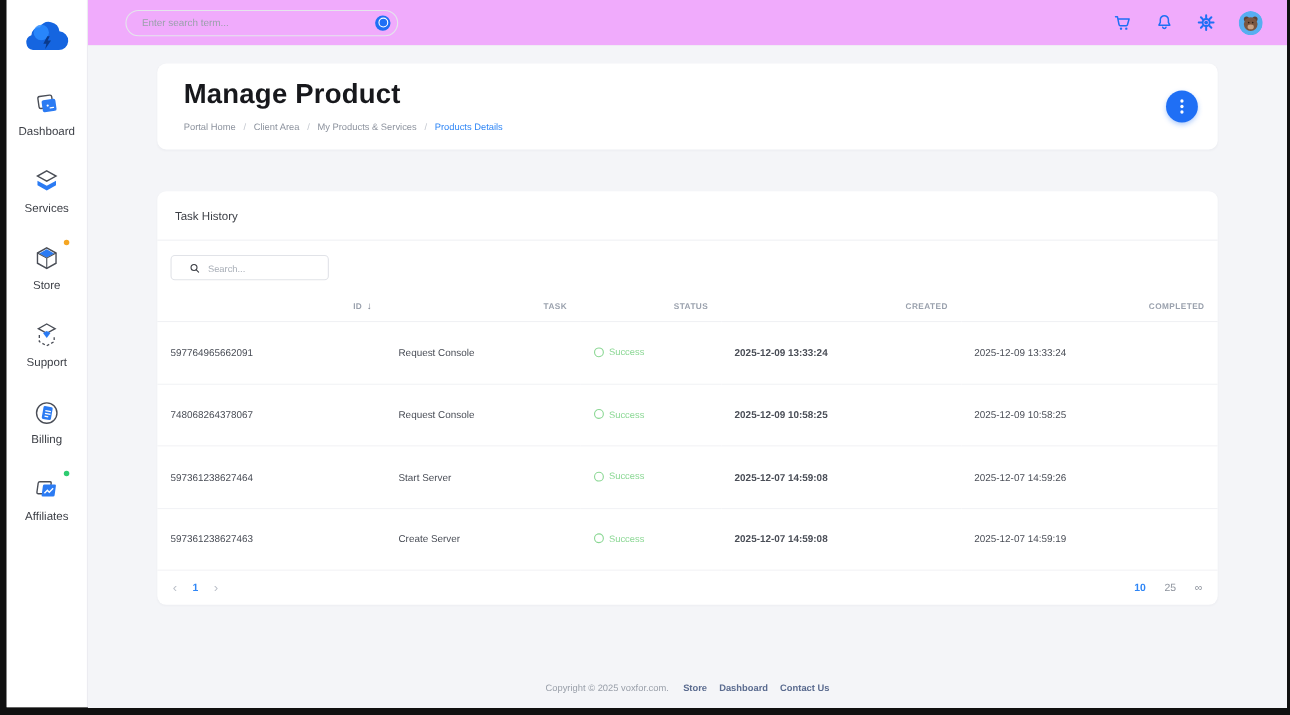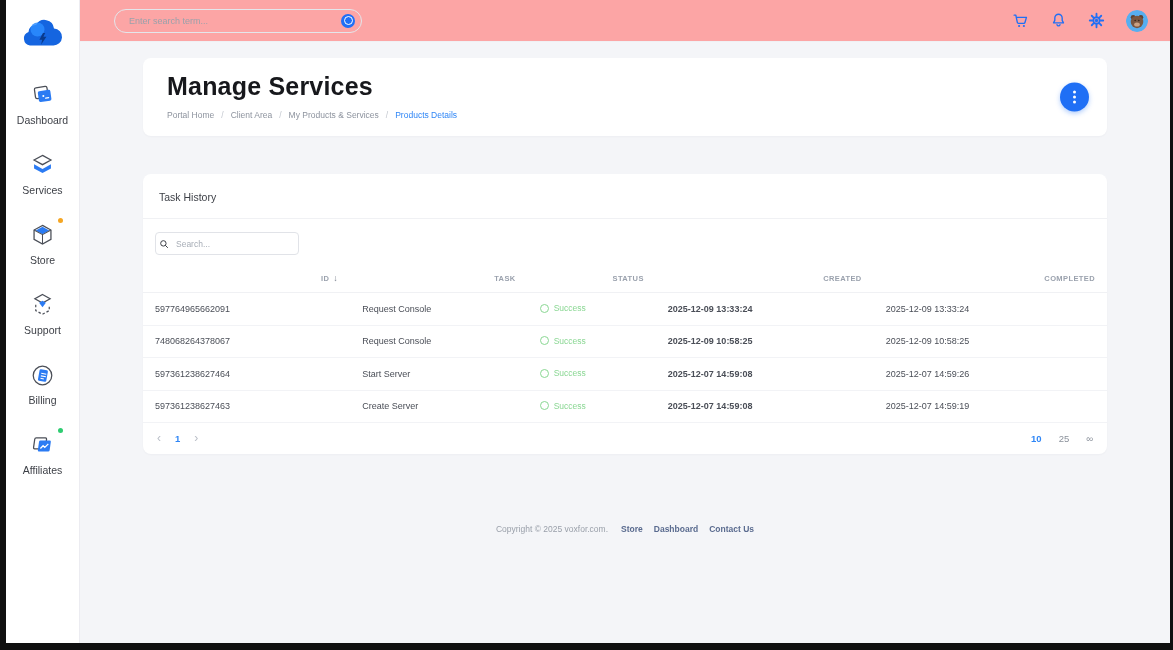--- a/index.html
+++ b/index.html
@@ -25,21 +25,21 @@
     cursor:pointer; position:relative; padding:2px 0;
   }
   .nav-item .nlabel { font-size:10.5px; color:#3c3f46; }
   .nav-icon { width:27px; height:27px; position:relative; }
   .dot { position:absolute; top:-2px; right:16px; width:5px; height:5px; border-radius:50%; }
   .dot.orange { background:#f5a623; }
   .dot.green { background:#2ecc71; }
   
   .main { flex:1; display:flex; flex-direction:column; min-width:0; }
   .topbar {
-    height:42px; background:#fca5a5; border-bottom:1px solid #f0f1f4;
+    height:42px; background:#f0abfc; border-bottom:1px solid #f0f1f4;
     display:flex; align-items:center; padding:0 22px 0 34px; flex-shrink:0;
   }
   .search-pill {
     width:248px; height:24px; border:1px solid #e4e6eb; border-radius:13px;
     display:flex; align-items:center; padding:0 6px 0 14px; gap:8px;
   }
   .search-pill input {
     border:none; outline:none; flex:1; font-size:9px; color:#555;
     font-family:"Liberation Sans", sans-serif; background:transparent;
   }
@@ -71,42 +71,42 @@
   }
   .kebab-btn .dots { display:flex; flex-direction:column; gap:2px; }
   .kebab-btn .dots i { width:3px; height:3px; border-radius:50%; background:#fff; display:block; }
   
   .task-card { margin-top:38px; }
   .tc-head { padding:13px 16px; border-bottom:1px solid #f0f1f4; }
   .tc-title { font-size:10.5px; font-weight:normal; color:#3c3f46; }
   .tc-toolbar { padding:13px 12px 10px 12px; }
   .tc-search {
     width:144px; height:23px; border:1px solid #e1e3e8; border-radius:4px;
-    display:flex; align-items:center; padding:0 3px; gap:7px;
+    display:flex; align-items:center; padding:0 16px; gap:7px;
   }
   .tc-search svg { width:10px; height:10px; color:#3c3f46; flex-shrink:0; }
   .tc-search input {
     border:none; outline:none; width:100%; font-size:8.5px; color:#555;
     font-family:"Liberation Sans", sans-serif; background:transparent;
   }
   .tc-search input::placeholder { color:#a7adb6; }
   table.tasks { width:100%; border-collapse:collapse; table-layout:fixed; }
   table.tasks col.c-id { width:21.5%; }
   table.tasks col.c-task { width:18.4%; }
   table.tasks col.c-status { width:13.3%; }
   table.tasks col.c-created { width:22.6%; }
   table.tasks col.c-completed { width:24.2%; }
   table.tasks th {
     text-align:right; font-size:7.5px; letter-spacing:.4px; color:#9aa1ad;
     font-weight:bold; padding:8px 12px 9px 12px; border-bottom:1px solid #f0f1f4;
     cursor:pointer; text-transform:uppercase;
   }
   table.tasks th .sort-arrow { color:#6b7widt2; font-size:9px; margin-left:4px; color:#7b8290; }
   table.tasks td {
-    font-size:9px; color:#4a4e57; padding:10px 12px; border-bottom:1px solid #f2f3f6;
+    font-size:9px; color:#4a4e57; padding:22px 12px; border-bottom:1px solid #f2f3f6;
     white-space:nowrap; overflow:hidden;
   }
   td.created { color:#2e3138; font-weight:bold; }
   td.completed { color:#70757e; }
   .status { color:#8ad793; display:inline-flex; align-items:center; gap:5px; font-size:8.5px; }
   .status::before { content:""; width:7px; height:7px; border-radius:50%; border:1.3px solid #8ad793; }
   .tc-footer { display:flex; align-items:center; padding:9px 14px 10px 14px; }
   .pager { display:flex; align-items:center; gap:14px; }
   .pg-arrow { color:#b9bec7; font-size:12px; cursor:pointer; line-height:1; background:none; border:none; font-family:inherit; }
   .pg-num { font-size:9.5px; color:#2f86f6; font-weight:bold; cursor:pointer; }
@@ -242,21 +242,21 @@
             <circle cx="10" cy="11.5" r=".8" fill="#2b1d14"></circle>
             <circle cx="14" cy="11.5" r=".8" fill="#2b1d14"></circle>
           </svg>
         </span>
       </div>
     </header>
 
     <div class="content">
 
       <section class="card header-card">
-        <h1 class="page-title">Manage Services</h1>
+        <h1 class="page-title">Manage Product</h1>
         <div class="breadcrumb">
           <span class="crumb">Portal Home</span>
           <span class="sep">/</span>
           <span class="crumb">Client Area</span>
           <span class="sep">/</span>
           <span class="crumb">My Products &amp; Services</span>
           <span class="sep">/</span>
           <span class="crumb active">Products Details</span>
         </div>
         <button class="kebab-btn">

